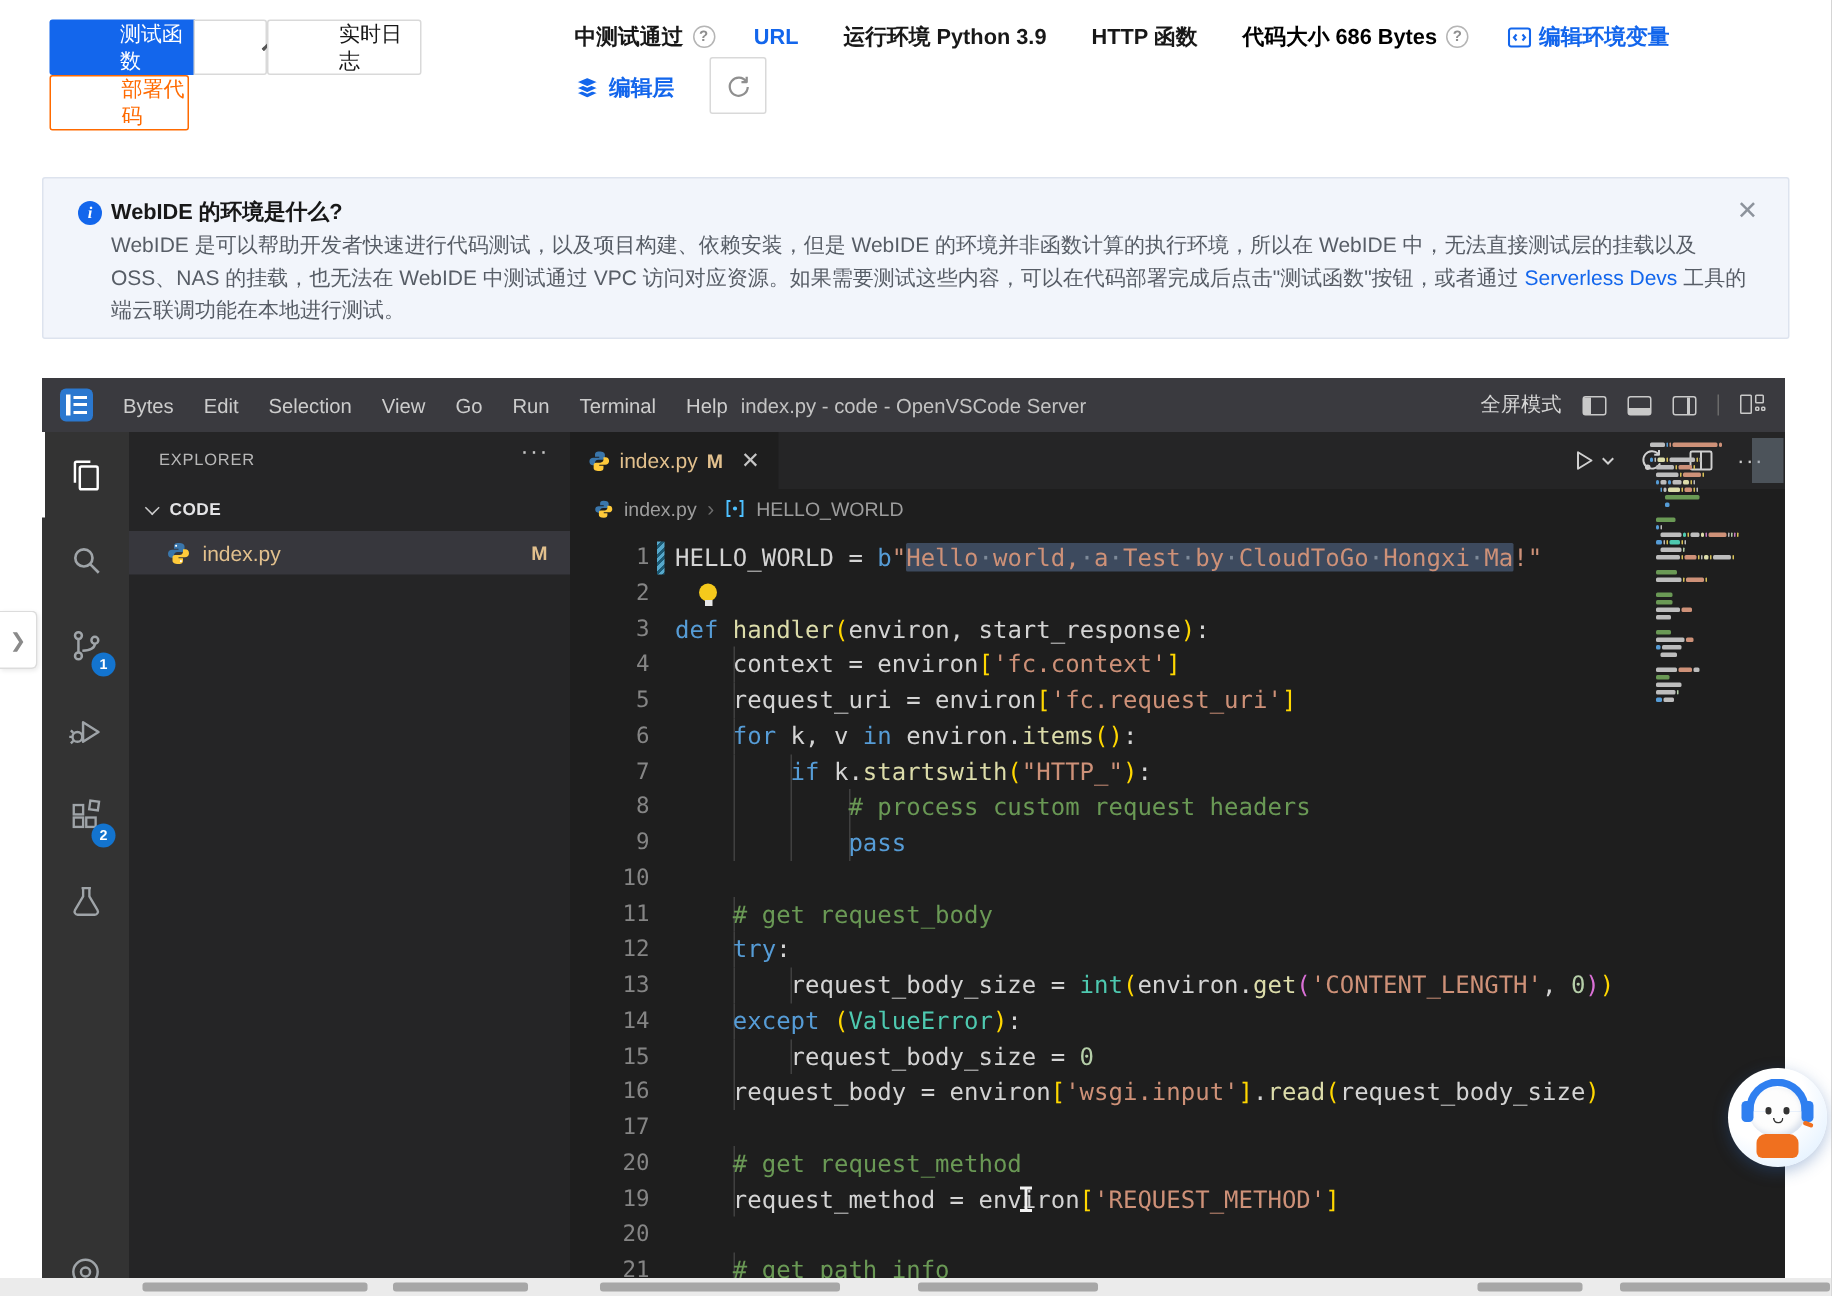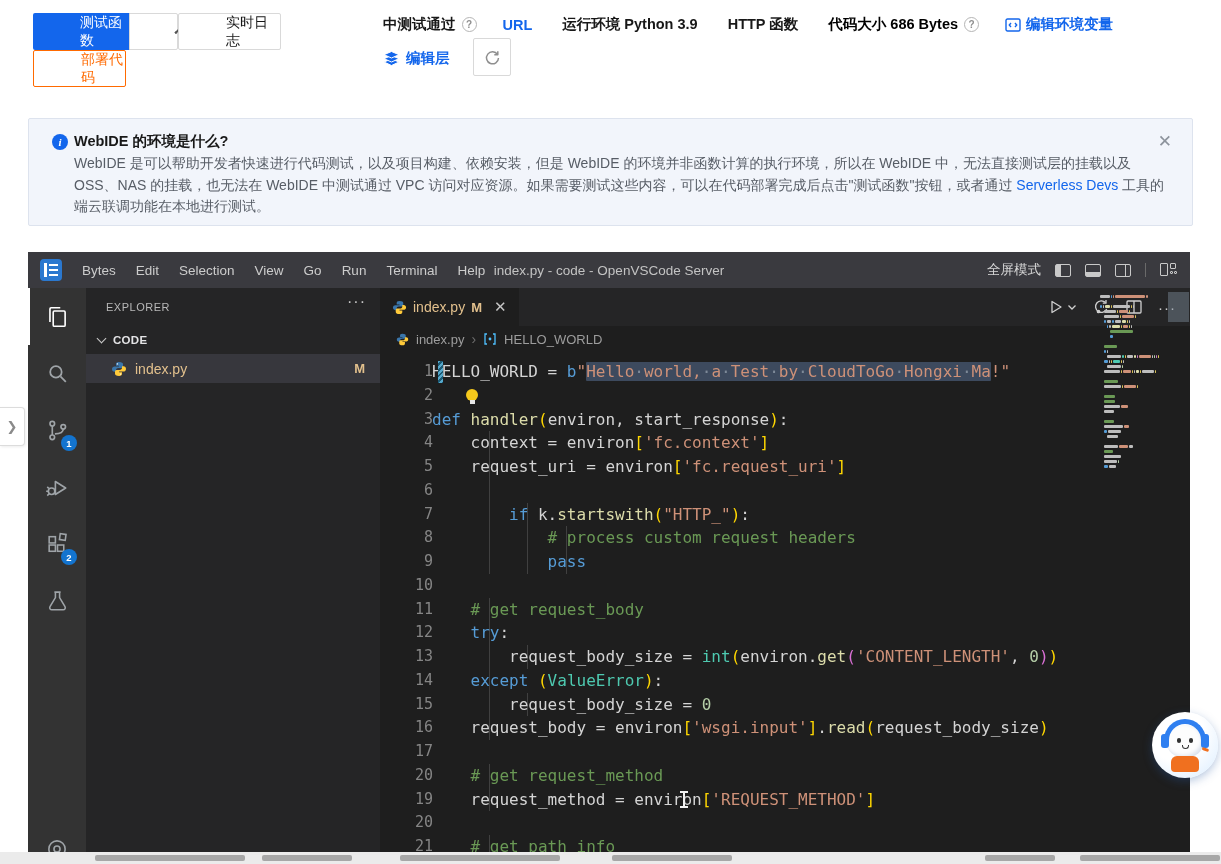--- a/index.html
+++ b/index.html
@@ -89,21 +89,21 @@
   .tab .tclose { color:#c5c5c5; font-size:15px; margin-left:6px; }
   .ed-actions { margin-left:auto; display:flex; align-items:center; gap:16px; margin-right:14px; color:#cccccc; }
   .ed-actions .dots3 { font-size:15px; letter-spacing:1px; }
   .breadcrumb { height:26px; display:flex; align-items:center; gap:7px; padding-left:16px; font-size:13px; color:#9d9d9d; }
   .bc-sep { color:#6e6e6e; font-size:14px; }
 
   .codearea { position:absolute; left:0; right:0; top:64px; bottom:0; overflow:hidden;
               font-family:"DejaVu Sans Mono","Liberation Mono",monospace; font-size:16px; padding-top:8px; }
   .cl { position:relative; height:23.75px; line-height:23.75px; white-space:pre; }
   .ln { position:absolute; left:0; width:53px; text-align:right; color:#858585; font-size:15px; }
-  .lt { position:absolute; left:52px; }
+  .lt { position:absolute; left:70px; }
   .kw{color:#569cd6}.fn{color:#dcdcaa}.str{color:#ce9178}.com{color:#6a9955}.num{color:#b5cea8}
   .pln{color:#d4d4d4}.br1{color:#ffd700}.br2{color:#da70d6}.typ{color:#4ec9b0}
   .sel{background:#3d4a5e;border-radius:1px}
   .wsd{color:#7e8a99}
   .guide { position:absolute; top:0; bottom:0; width:1px; background:#404040; }
   .gitbar { position:absolute; left:58px; top:1px; width:5px; height:22px;
             background:repeating-linear-gradient(135deg,#56a8cb 0 2px,#1c5a74 2px 4px); }
   .bulb { position:absolute; left:86px; top:5px; width:12px; height:12px; background:#f5c91c; border-radius:50%; }
   .bulb::after { content:""; position:absolute; left:3.5px; top:11px; width:5px; height:4px; background:#e7e7e7; }
   .ibeam { position:absolute; width:2px; height:15px; background:#f2f2f2; box-shadow:0 0 1px #000; }
@@ -336,21 +336,21 @@
               <circle cx="7" cy="7" r="1.4" fill="#4fc1ff" stroke="none"></circle>
             </svg>
           <span>HELLO_WORLD</span>
         </div>
         <div class="codearea" id="codearea">
             <div class="cl"><span class="ln">1</span><span class="lt"><span class="pln">HELLO_WORLD = </span><span class="kw">b</span><span class="str">"</span><span class="sel str">Hello<span class="wsd">·</span>world,<span class="wsd">·</span>a<span class="wsd">·</span>Test<span class="wsd">·</span>by<span class="wsd">·</span>CloudToGo<span class="wsd">·</span>Hongxi<span class="wsd">·</span>Ma</span><span class="str">!"</span></span><div class="gitbar"></div></div>
             <div class="cl"><span class="ln">2</span><span class="lt"></span><div class="bulb"></div></div>
             <div class="cl"><span class="ln">3</span><span class="lt"><span class="kw">def</span><span class="pln"> </span><span class="fn">handler</span><span class="br1">(</span><span class="pln">environ, start_response</span><span class="br1">)</span><span class="pln">:</span></span></div>
             <div class="cl"><i class="guide" style="left: 108.532px;"></i><span class="ln">4</span><span class="lt"><span class="pln">    context = environ</span><span class="br1">[</span><span class="str">'fc.context'</span><span class="br1">]</span></span></div>
             <div class="cl"><i class="guide" style="left: 108.532px;"></i><span class="ln">5</span><span class="lt"><span class="pln">    request_uri = environ</span><span class="br1">[</span><span class="str">'fc.request_uri'</span><span class="br1">]</span></span></div>
-            <div class="cl"><i class="guide" style="left: 108.532px;"></i><span class="ln">6</span></div>
+            <div class="cl"><i class="guide" style="left: 108.532px;"></i><span class="ln">6</span><span class="lt"><span class="pln">    </span><span class="kw">for</span><span class="pln"> k, v </span><span class="kw">in</span><span class="pln"> environ.</span><span class="fn">items</span><span class="br1">()</span><span class="pln">:</span></span></div>
             <div class="cl"><i class="guide" style="left: 108.532px;"></i><i class="guide" style="left: 147.064px;"></i><span class="ln">7</span><span class="lt"><span class="pln">        </span><span class="kw">if</span><span class="pln"> k.</span><span class="fn">startswith</span><span class="br1">(</span><span class="str">"HTTP_"</span><span class="br1">)</span><span class="pln">:</span></span></div>
             <div class="cl"><i class="guide" style="left: 108.532px;"></i><i class="guide" style="left: 147.064px;"></i><i class="guide" style="left: 185.596px;"></i><span class="ln">8</span><span class="lt"><span class="com">            # process custom request headers</span></span></div>
             <div class="cl"><i class="guide" style="left: 108.532px;"></i><i class="guide" style="left: 147.064px;"></i><i class="guide" style="left: 185.596px;"></i><span class="ln">9</span><span class="lt"><span class="pln">            </span><span class="kw">pass</span></span></div>
             <div class="cl"><span class="ln">10</span><span class="lt"></span></div>
             <div class="cl"><i class="guide" style="left: 108.532px;"></i><span class="ln">11</span><span class="lt"><span class="com">    # get request_body</span></span></div>
             <div class="cl"><i class="guide" style="left: 108.532px;"></i><span class="ln">12</span><span class="lt"><span class="pln">    </span><span class="kw">try</span><span class="pln">:</span></span></div>
             <div class="cl"><i class="guide" style="left: 108.532px;"></i><i class="guide" style="left: 147.064px;"></i><span class="ln">13</span><span class="lt"><span class="pln">        request_body_size = </span><span class="typ">int</span><span class="br1">(</span><span class="pln">environ.</span><span class="fn">get</span><span class="br2">(</span><span class="str">'CONTENT_LENGTH'</span><span class="pln">, </span><span class="num">0</span><span class="br2">)</span><span class="br1">)</span></span></div>
             <div class="cl"><i class="guide" style="left: 108.532px;"></i><span class="ln">14</span><span class="lt"><span class="pln">    </span><span class="kw">except</span><span class="pln"> </span><span class="br1">(</span><span class="typ">ValueError</span><span class="br1">)</span><span class="pln">:</span></span></div>
             <div class="cl"><i class="guide" style="left: 108.532px;"></i><i class="guide" style="left: 147.064px;"></i><span class="ln">15</span><span class="lt"><span class="pln">        request_body_size = </span><span class="num">0</span></span></div>
             <div class="cl"><i class="guide" style="left: 108.532px;"></i><span class="ln">16</span><span class="lt"><span class="pln">    request_body = environ</span><span class="br1">[</span><span class="str">'wsgi.input'</span><span class="br1">]</span><span class="pln">.</span><span class="fn">read</span><span class="br1">(</span><span class="pln">request_body_size</span><span class="br1">)</span></span></div>

